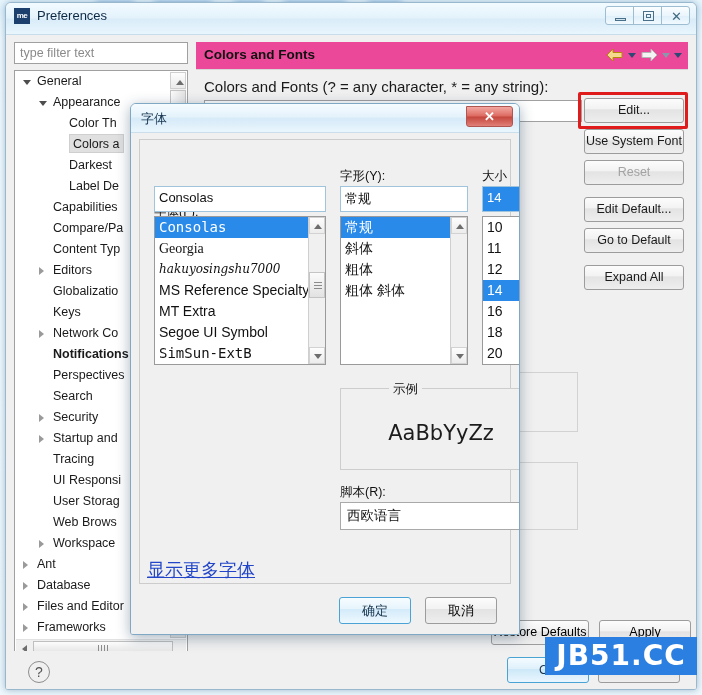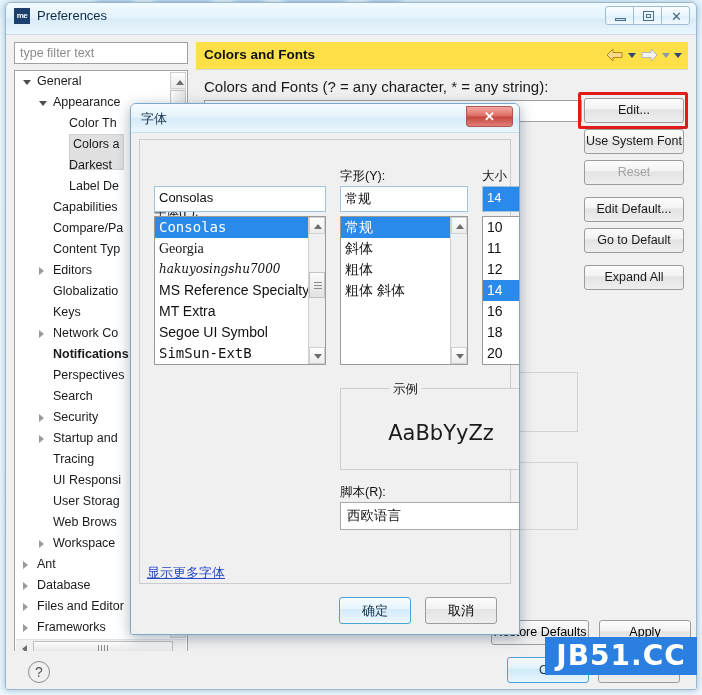--- a/index.html
+++ b/index.html
@@ -81,21 +81,21 @@
   .tnode {
     position: relative; height: 21px; line-height: 21px; font-size: 12.5px;
     color: #1a1a1a; white-space: nowrap;
   }
   .tnode .arrow {
     position: absolute; top: 7px; width: 0; height: 0;
   }
   .arrow-closed { border-left: 5px solid #9a9a9a; border-top: 4px solid transparent; border-bottom: 4px solid transparent; }
   .arrow-open { border-top: 5px solid #4d4d4d; border-left: 4px solid transparent; border-right: 4px solid transparent; top: 9px !important; }
   .tnode.sel > .lbl { background: #e0e0e0; border: 1px solid #cfcfcf; padding: 0 3px; margin-left: -3px;
-                      line-height: 18px; display:inline-block; height: 36px; }
+                      line-height: 18px; display:inline-block; height: 19px; }
 
   .tree-vscroll {
     position: absolute; right: 1px; top: 1px; width: 16px; bottom: 19px; background: #f0f0f0;
   }
   .sb-arrow-up, .sb-arrow-dn {
     position:absolute; left:0; width:16px; height:17px;
     background: linear-gradient(180deg,#fdfdfd,#eaeaea);
     border:1px solid #cfcfcf;
   }
   .sb-arrow-up { top: 0; }
@@ -118,21 +118,21 @@
   }
   .hsb-grip { position:absolute; left:50%; top:3px; margin-left:-5px; width:10px; height:9px;
               background: repeating-linear-gradient(90deg,#8b8b8b 0 1px,transparent 1px 3px); }
 
   
   .content {
     position: absolute; left: 190px; top: 7px; right: 8px; bottom: 46px;
     background: #f0f0f0;
   }
   .content-head {
-    position: relative; height: 28px; border-bottom: 1px solid #d6d6d6; background: #fde047;
+    position: relative; height: 28px; border-bottom: 1px solid #d6d6d6; background: #ec4899;
   }
   .content-title { position:absolute; left: 8px; top: 5px; font-size: 13.5px; font-weight: bold; color: #111; }
   .navicons { position: absolute; right: 6px; top: 6px; display:flex; align-items:center; gap: 4px; }
   .nav-back, .nav-fwd { width: 18px; height: 14px; position: relative; }
   .nav-caret { width:0;height:0;border-top:5px solid #2e4a74;border-left:4px solid transparent;border-right:4px solid transparent; }
   .nav-caret.light { border-top-color:#8a98ad; }
 
   .desc { position:absolute; left: 8px; top: 36px; font-size: 15px; color: #1a1a1a; }
   .content-filter {
     position: absolute; left: 8px; top: 58px; right: 106px; height: 22px;
@@ -262,21 +262,21 @@
   }
   .combo-arrow {
     position: absolute; right: 1px; top: 1px; bottom: 1px; width: 24px;
     background: #fff;
   }
   .combo-arrow:after {
     content:""; position:absolute; left: 7px; top: 50%; margin-top:-3px;
     border-top: 7px solid #222; border-left: 6px solid transparent; border-right: 6px solid transparent;
   }
   .morefonts {
-    position: absolute; left: 16px; bottom: 54px; font-size: 13px;
+    position: absolute; left: 16px; bottom: 54px; font-size: 18px;
     color: #2346c8; text-decoration: underline;
   }
   .dlg-ok {
     position: absolute; right: 108px; bottom: 12px; width: 72px; height: 27px;
     border: 1px solid #4aa3d4; border-radius: 3px;
     background: linear-gradient(180deg,#f6fcff 0%,#e6f4fc 45%,#d4ebfa 46%,#eef8fe 100%);
     font-size: 13px; text-align:center; line-height: 25px; color:#13314a;
   }
   .dlg-cancel {
     position: absolute; right: 22px; bottom: 12px; width: 72px; height: 27px;

